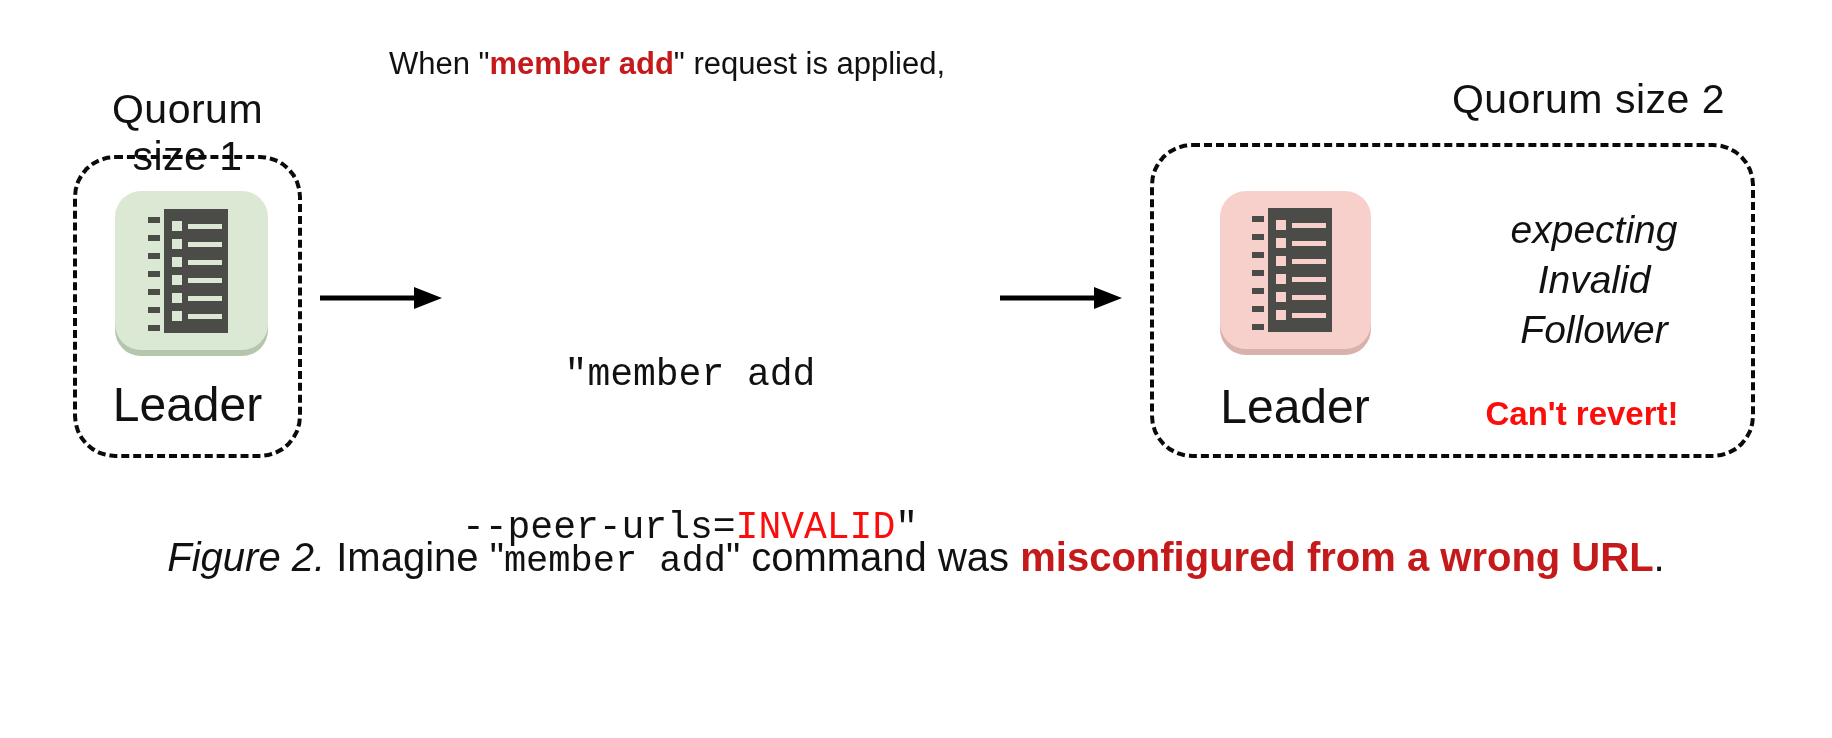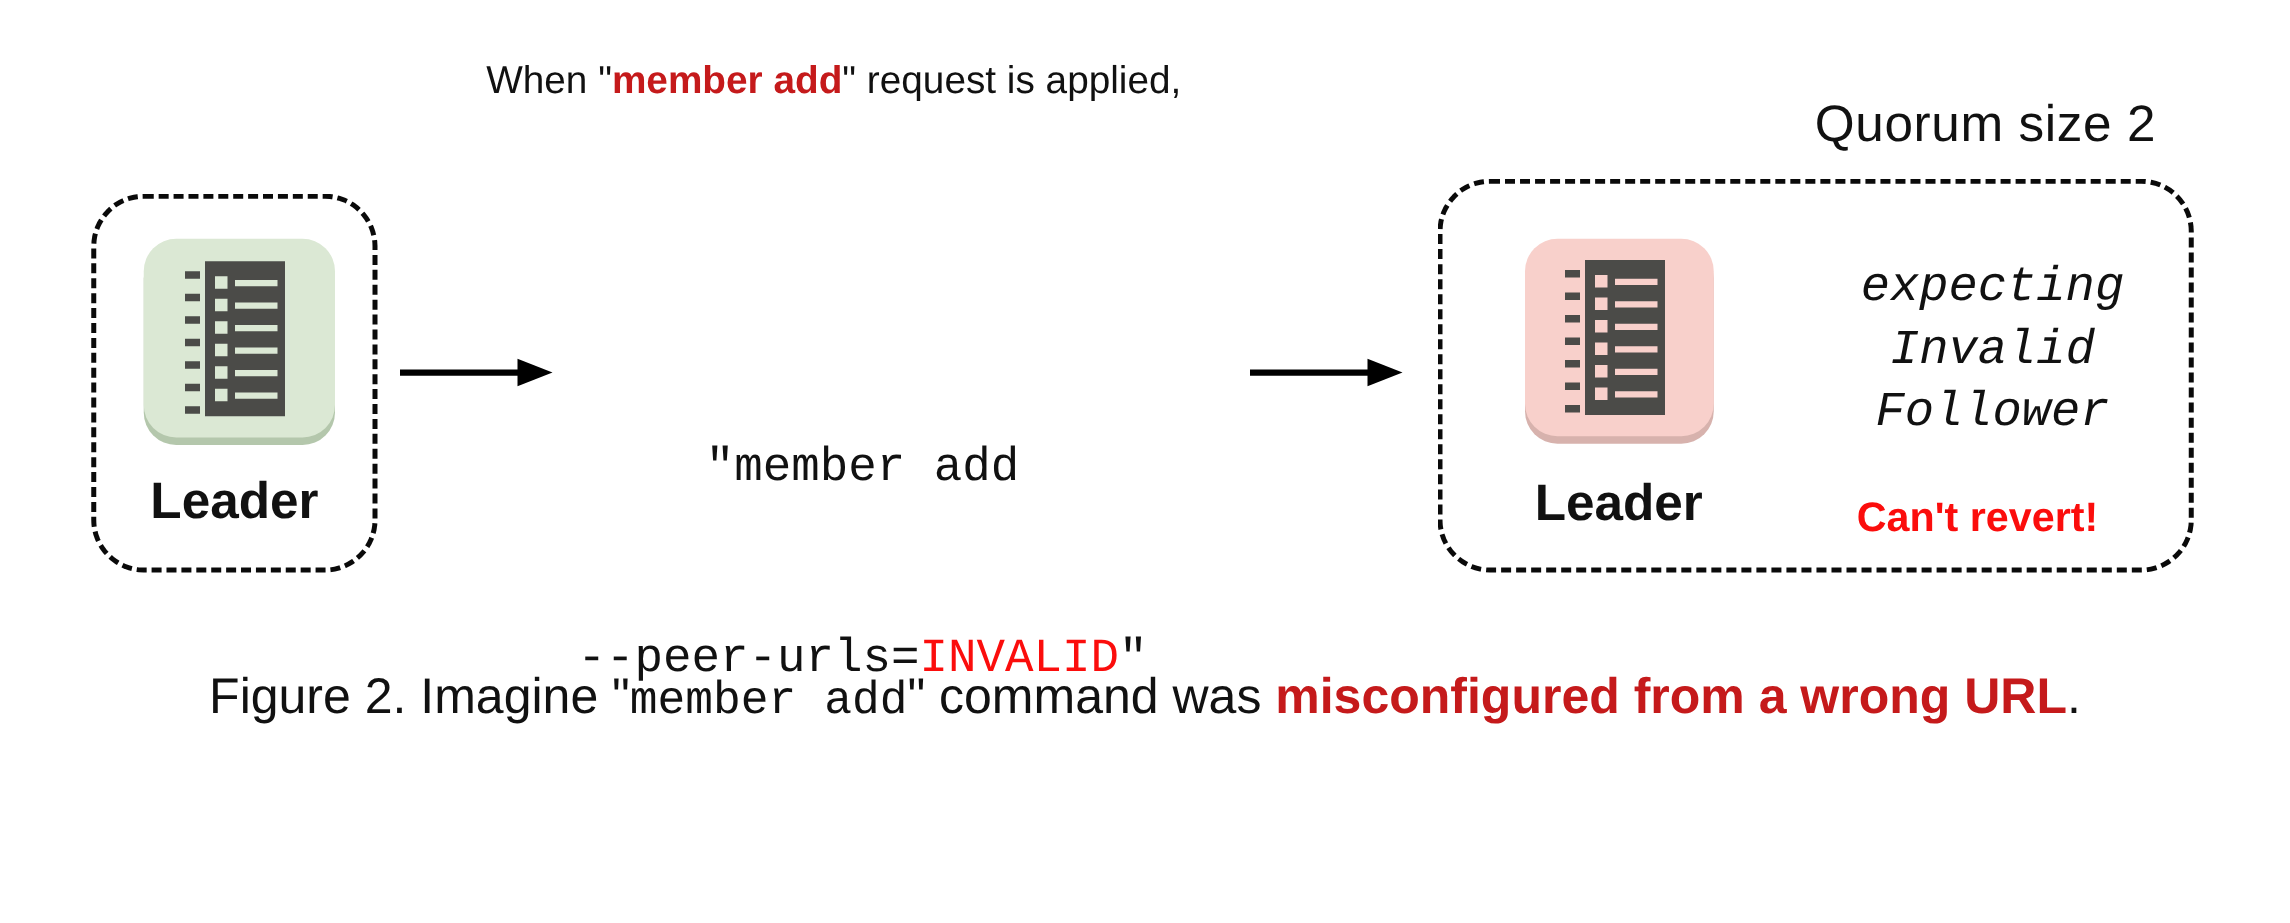--- a/index.html
+++ b/index.html
@@ -19,47 +19,48 @@
   .cluster-title{font-size:41px;letter-spacing:0.5px;}
   .dashed-box{border:4px dashed #0a0a0a;border-radius:42px;box-sizing:border-box;}
 
   .node-badge{
     border-radius:26px;display:flex;align-items:center;justify-content:center;
     background:var(--bg);box-shadow:0 6px 0 var(--shadow);
   }
   .node-badge.green{--bg:var(--green-bg);--shadow:var(--green-shadow);}
   .node-badge.pink{--bg:var(--pink-bg);--shadow:var(--pink-shadow);}
 
-  .node-label{font-size:41px;font-weight:bold;}
+  .node-label{font-size:48px;}
 
   .ann{font-size:31px;line-height:39px;}
   .ann .em{color:var(--red);font-weight:bold;}
 
   .cmd{
     font-family:"Liberation Mono", monospace;
     font-size:38px;line-height:51px;white-space:pre;
   }
   .cmd .invalid{color:var(--bright-red);}
 
-  .expecting{font-size:39px;line-height:50px;font-style:italic;font-family:Liberation Mono, monospace;}
+  .expecting{font-size:39px;line-height:50px;font-style:italic;}
   .warning{font-size:33px;font-weight:bold;color:var(--bright-red);}
 
   .caption{font-size:40px;line-height:53px;}
-  .caption .fig{}
+  .caption .fig{font-style:italic;}
   .caption .mono{font-family:"Liberation Mono", monospace;font-size:37px;}
   .caption .em{color:var(--red);font-weight:bold;}
 
   svg.arrow line{stroke:#000;}
   svg.arrow polygon{fill:#000;}
 </style>
 </head>
 <body>
 
 <div class="stage">
 
+  <div class="abs center cluster-title" style="left:73px;top:86px;width:229px;">Quorum size 1</div>
 
   <div class="abs dashed-box" style="left:73px;top:155px;width:229px;height:303px;">
     <div class="node-badge green abs" style="left:38px;top:32px;width:153px;height:159px;">
       <svg width="100" height="128" viewBox="0 0 100 128" aria-hidden="true">
         <rect x="22" y="2" width="64" height="124" fill="var(--icon-dark)"></rect>
         <rect x="6" y="10" width="12" height="6" fill="var(--icon-dark)"></rect>
         <rect x="6" y="28" width="12" height="6" fill="var(--icon-dark)"></rect>
         <rect x="6" y="46" width="12" height="6" fill="var(--icon-dark)"></rect>
         <rect x="6" y="64" width="12" height="6" fill="var(--icon-dark)"></rect>
         <rect x="6" y="82" width="12" height="6" fill="var(--icon-dark)"></rect>

